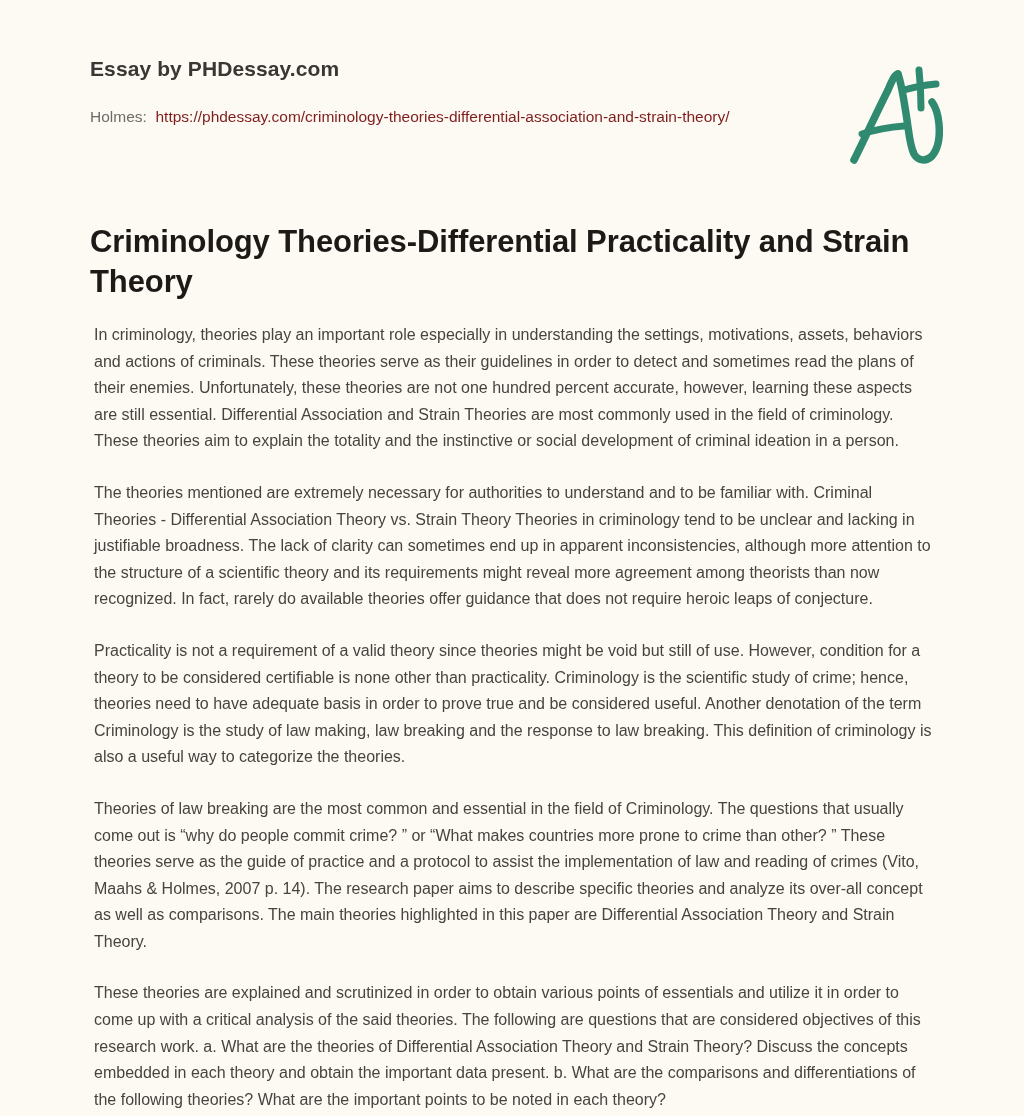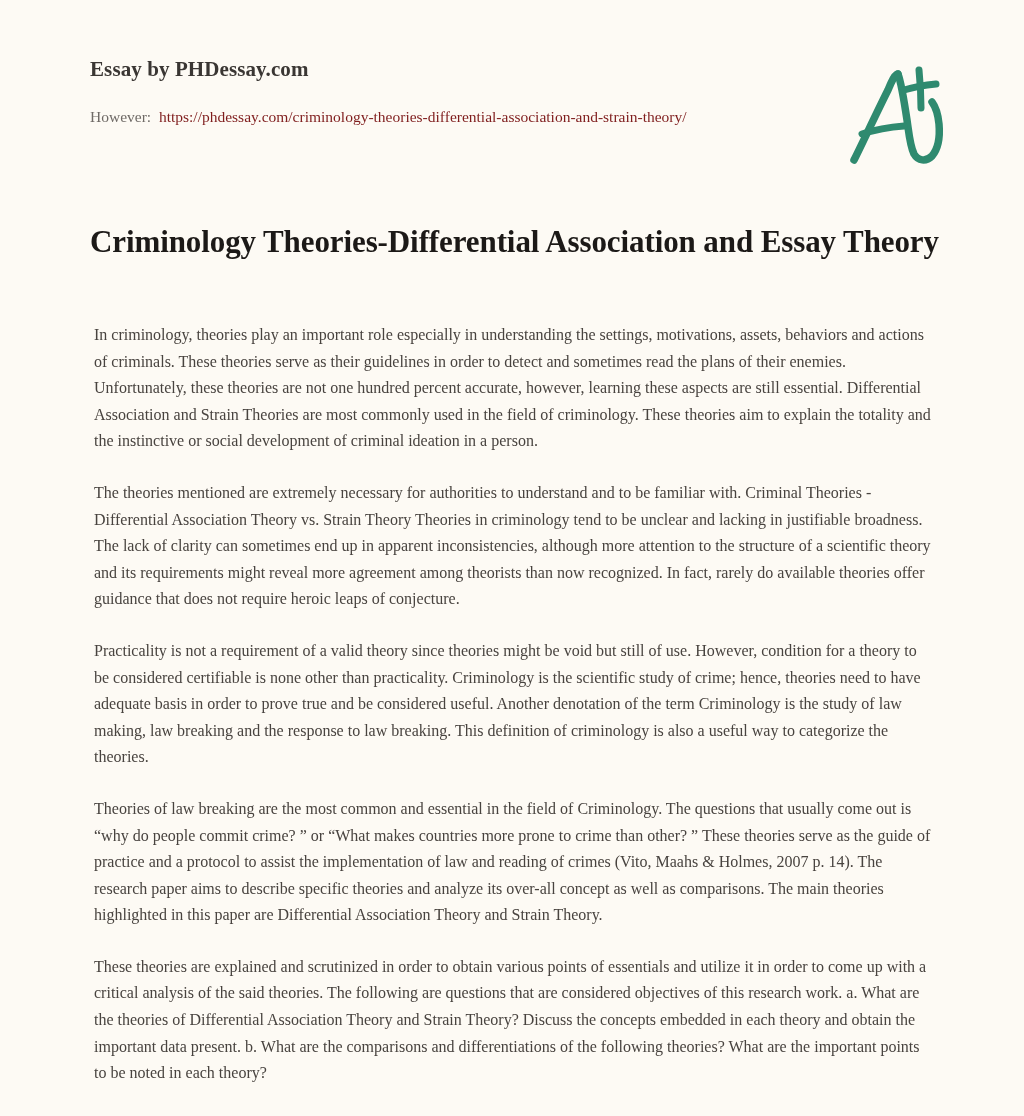--- a/index.html
+++ b/index.html
@@ -15,21 +15,20 @@
     font-family: "Liberation Sans", sans-serif;
     overflow: hidden;
     position: relative;
   }
 
   .page {
     position: relative;
     width: 1024px;
     height: 1072px;
     padding: 16px;
-    font-family: Liberation Serif, serif;
   }
 
   
   .header-row {
     position: absolute;
     left: 90px;
     top: 56px;
     width: 850px;
   }
 
@@ -103,21 +102,21 @@
 </style>
 </head>
 <body>
 
 <div class="page">
 
   <div class="header-row">
     <div class="brand-line">Essay by PHDessay.com</div>
 
     <div class="source-line">
-      <span class="source-label">However:</span>
+      <span class="source-label">Holmes:</span>
       <span>&nbsp;</span><a class="source-url" href="#">https://phdessay.com/criminology-theories-differential-association-and-strain-theory/</a>
     </div>
   </div>
 
   <div class="logo">
     <svg viewBox="0 0 112 108" xmlns="http://www.w3.org/2000/svg" fill="none" stroke="#2f8a6f" stroke-linecap="round" stroke-linejoin="round">
 
       <path d="M8 98 C 16 82, 30 52, 42 28 C 45 21, 48 13, 52 12" stroke-width="7.5"></path>
 
       <path d="M52 12 C 55 20, 58 38, 61 58 C 63 72, 64 84, 68 92
@@ -125,21 +124,21 @@
                C 92 52, 89 44, 86 40" stroke-width="7.5"></path>
 
       <path d="M16 72 C 28 68, 44 65, 58 64" stroke-width="7"></path>
 
       <path d="M58 28 C 68 25, 80 23, 90 22" stroke-width="7"></path>
 
       <path d="M73 8 C 74 18, 75 34, 75 46" stroke-width="7"></path>
     </svg>
   </div>
 
-  <h1 class="doc-title">Criminology Theories-Differential Association and Essay Theory</h1>
+  <h1 class="doc-title">Criminology Theories-Differential Practicality and Strain Theory</h1>
 
   <div class="body-copy">
     <p>In criminology, theories play an important role especially in understanding the settings, motivations, assets, behaviors and actions of criminals. These theories serve as their guidelines in order to detect and sometimes read the plans of their enemies. Unfortunately, these theories are not one hundred percent accurate, however, learning these aspects are still essential. Differential Association and Strain Theories are most commonly used in the field of criminology. These theories aim to explain the totality and the instinctive or social development of criminal ideation in a person.</p>
     <p>The theories mentioned are extremely necessary for authorities to understand and to be familiar with. Criminal Theories - Differential Association Theory vs. Strain Theory Theories in criminology tend to be unclear and lacking in justifiable broadness. The lack of clarity can sometimes end up in apparent inconsistencies, although more attention to the structure of a scientific theory and its requirements might reveal more agreement among theorists than now recognized. In fact, rarely do available theories offer guidance that does not require heroic leaps of conjecture.</p>
     <p>Practicality is not a requirement of a valid theory since theories might be void but still of use. However, condition for a theory to be considered certifiable is none other than practicality. Criminology is the scientific study of crime; hence, theories need to have adequate basis in order to prove true and be considered useful. Another denotation of the term Criminology is the study of law making, law breaking and the response to law breaking. This definition of criminology is also a useful way to categorize the theories.</p>
     <p>Theories of law breaking are the most common and essential in the field of Criminology. The questions that usually come out is “why do people commit crime? ” or “What makes countries more prone to crime than other? ” These theories serve as the guide of practice and a protocol to assist the implementation of law and reading of crimes (Vito, Maahs &amp; Holmes, 2007 p. 14). The research paper aims to describe specific theories and analyze its over-all concept as well as comparisons. The main theories highlighted in this paper are Differential Association Theory and Strain Theory.</p>
     <p>These theories are explained and scrutinized in order to obtain various points of essentials and utilize it in order to come up with a critical analysis of the said theories. The following are questions that are considered objectives of this research work. a. What are the theories of Differential Association Theory and Strain Theory? Discuss the concepts embedded in each theory and obtain the important data present. b. What are the comparisons and differentiations of the following theories? What are the important points to be noted in each theory?</p>
 
   </div>
 

